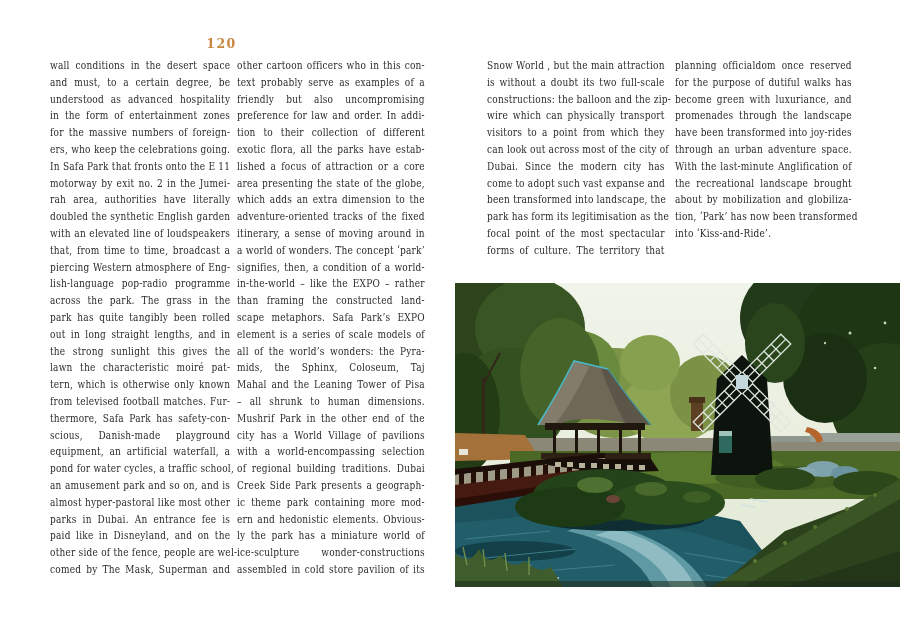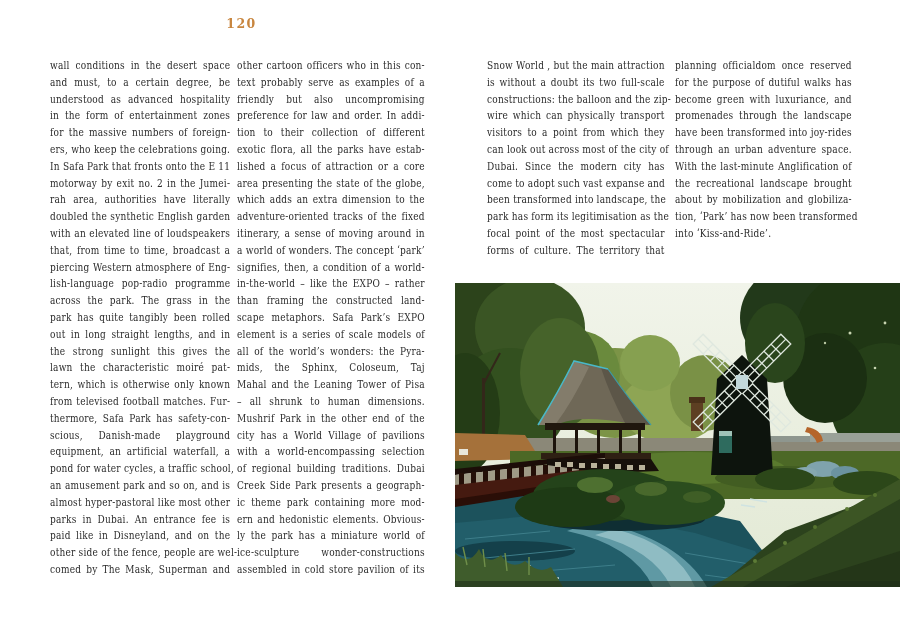--- a/index.html
+++ b/index.html
@@ -1,20 +1,20 @@
 <!DOCTYPE html>
 <html style="--accent: #c8863f;"><head>
 <meta charset="utf-8">
 <style>
   html,body{margin:0;padding:0;background:#ffffff;}
   #book{position:relative;width:900px;height:636px;background:#ffffff;overflow:hidden;
         font-family:"DejaVu Serif","Liberation Serif",serif;}
   .pagenum{position:absolute;top:16px;font-size:12.5px;font-weight:bold;
            letter-spacing:1.5px;color:var(--accent,#c8863f);text-align:center;}
-  #pn-left{left:54px;width:375px;}
+  #pn-left{left:34px;width:375px;margin-top:20px;}
   #pn-right{left:487px;width:365px;}
   .col{position:absolute;top:57px;transform-origin:0 0;transform:scaleX(0.85);
        color:#2b2b2b;font-size:10.6px;letter-spacing:0.25px;}
   .tline{height:16.8px;line-height:16.8px;white-space:nowrap;
          text-align:justify;text-align-last:justify;}
   .tline.last-left{text-align-last:left;}
   #col-l1{left:50px;width:212px;}
   #col-l2{left:237px;width:221px;}
   #col-r1{left:487px;width:209px;}
   #col-r2{left:675px;width:208px;}

